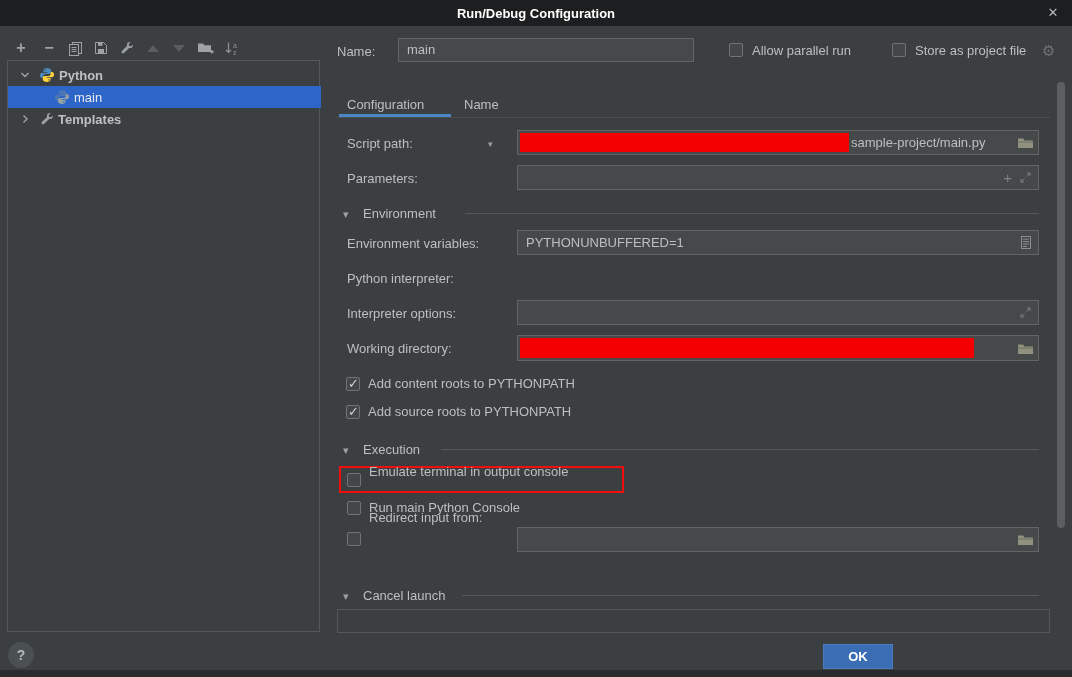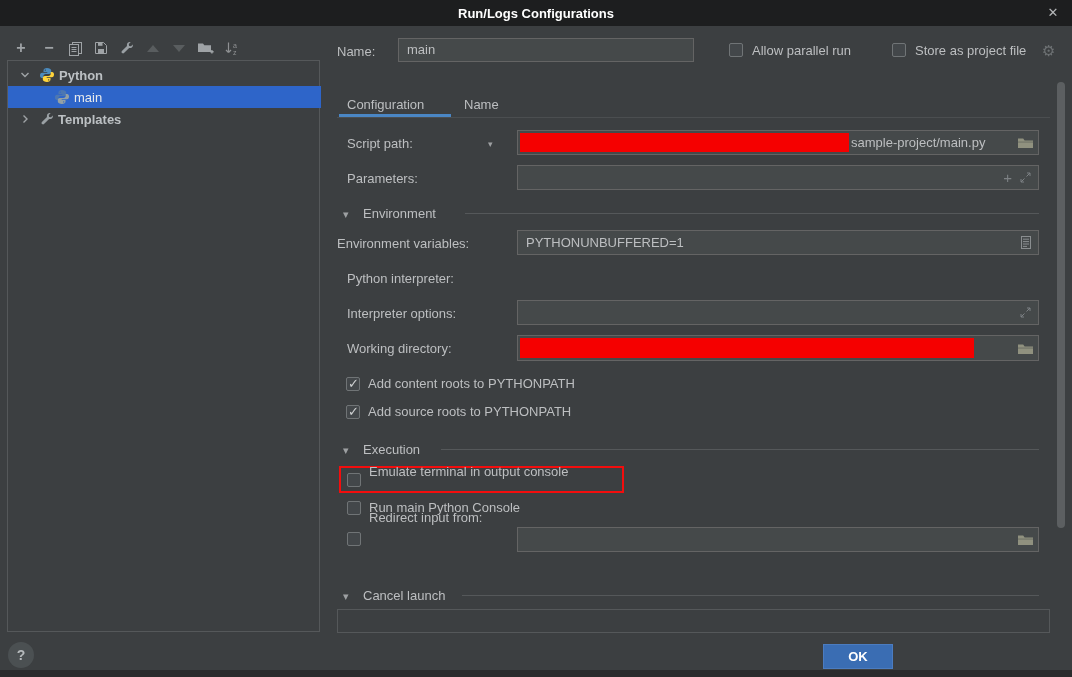--- a/index.html
+++ b/index.html
@@ -89,21 +89,21 @@
     <g id="ico-folder">
       <path fill="#90917f" d="M0 1.5h5.2l1.4 2H15V11H0z"></path>
       <path fill="#3c3f41" d="M0 4.6h15v.9H0z" opacity="0.45"></path>
     </g>
   </defs>
 </svg>
 
 <div id="window">
 
   <div id="titlebar">
-    <span class="title">Run/Logs Configurations</span>
+    <span class="title">Run/Debug Configuration</span>
     <span class="close">✕</span>
   </div>
 
   <div class="tb-icon" style="left:12px">
     <span class="tb-glyph">+</span>
   </div>
   <div class="tb-icon" style="left:40px">
     <span class="tb-glyph">−</span>
   </div>
   <div class="tb-icon" style="left:66px">
@@ -206,21 +206,21 @@
       <svg width="11" height="11" viewBox="0 0 11 11">
           <path d="M7 1h3v3M4 10H1V7M10 1 6.5 4.5M1 10l3.5-3.5" stroke="#7d8184" fill="none"></path>
         </svg>
     </span>
   </div>
 
   <span class="sec-tri" style="left:343px; top:208px">▾</span>
   <span class="lbl" style="left:363px; top:206px">Environment</span>
   <div class="sec-line" style="left:465px; top:213px; width:574px"></div>
 
-  <span class="lbl" style="left:337px; top:236px">Environment variables:</span>
+  <span class="lbl" style="left:347px; top:236px">Environment variables:</span>
   <div class="field" style="top:230px">
     <span class="ftext">PYTHONUNBUFFERED=1</span>
     <span class="right-icon" style="right:7px; top:5px">
       <svg width="10" height="13" viewBox="0 0 10 13">
         <rect x="0.5" y="0.5" width="9" height="12" fill="none" stroke="#8a8e90"></rect>
         <path d="M2 3.2h6M2 5.6h6M2 8h6M2 10.4h4" stroke="#8a8e90" fill="none"></path>
       </svg>
     </span>
   </div>
 

